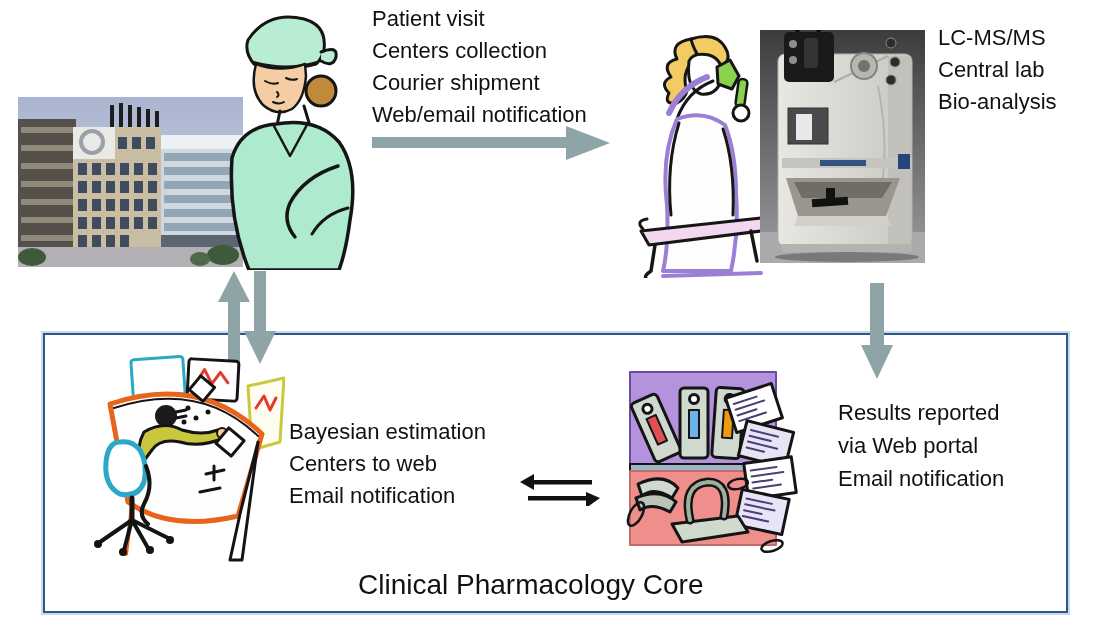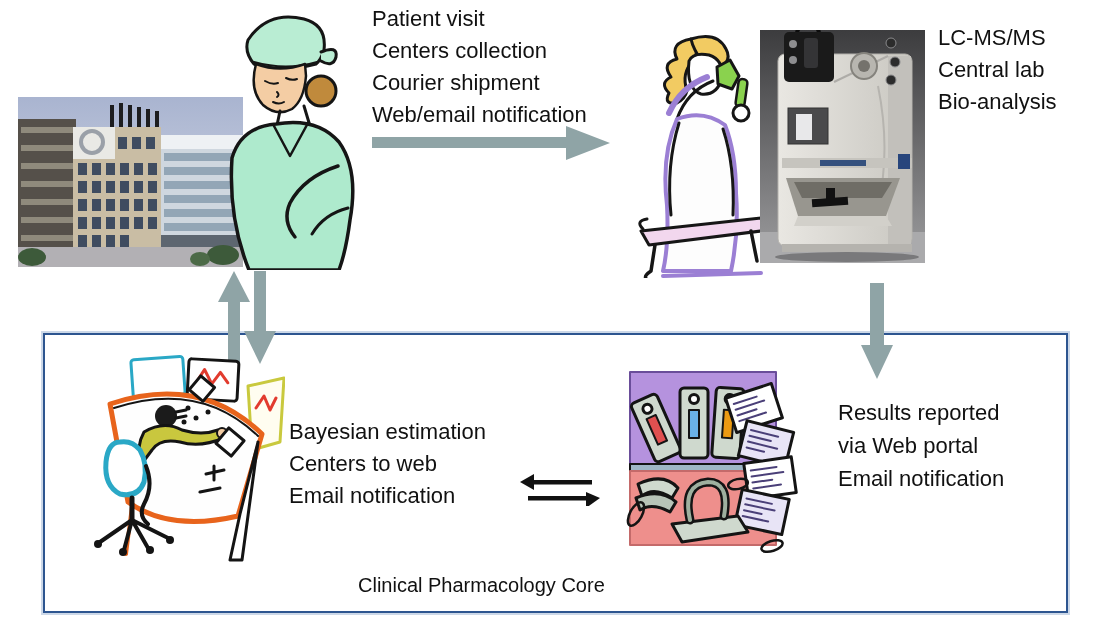--- a/index.html
+++ b/index.html
@@ -3,21 +3,21 @@
 <meta charset="utf-8">
 <style>
   * { margin:0; padding:0; box-sizing:border-box; }
   html,body { background:#ffffff; }
   .stage {
     position:relative; width:1108px; height:623px; background:#ffffff;
     font-family:"Liberation Sans", sans-serif; color:#111111; overflow:hidden;
   }
   .abs { position:absolute; }
   .lbl { font-size:22px; line-height:32px; white-space:nowrap; color:#111111; }
-  .core-title { font-size:20px; line-height:30px; white-space:nowrap; color:#111111; }
+  .core-title { font-size:28px; line-height:30px; white-space:nowrap; color:#111111; }
   .corebox {
     position:absolute; left:43px; top:333px; width:1025px; height:280px;
     border:2px solid #2d5590; box-shadow:0 0 0 2px #ccd8e8; background:transparent;
   }
   svg { display:block; }
 </style>
 </head>
 <body>
 
 <div class="stage">

